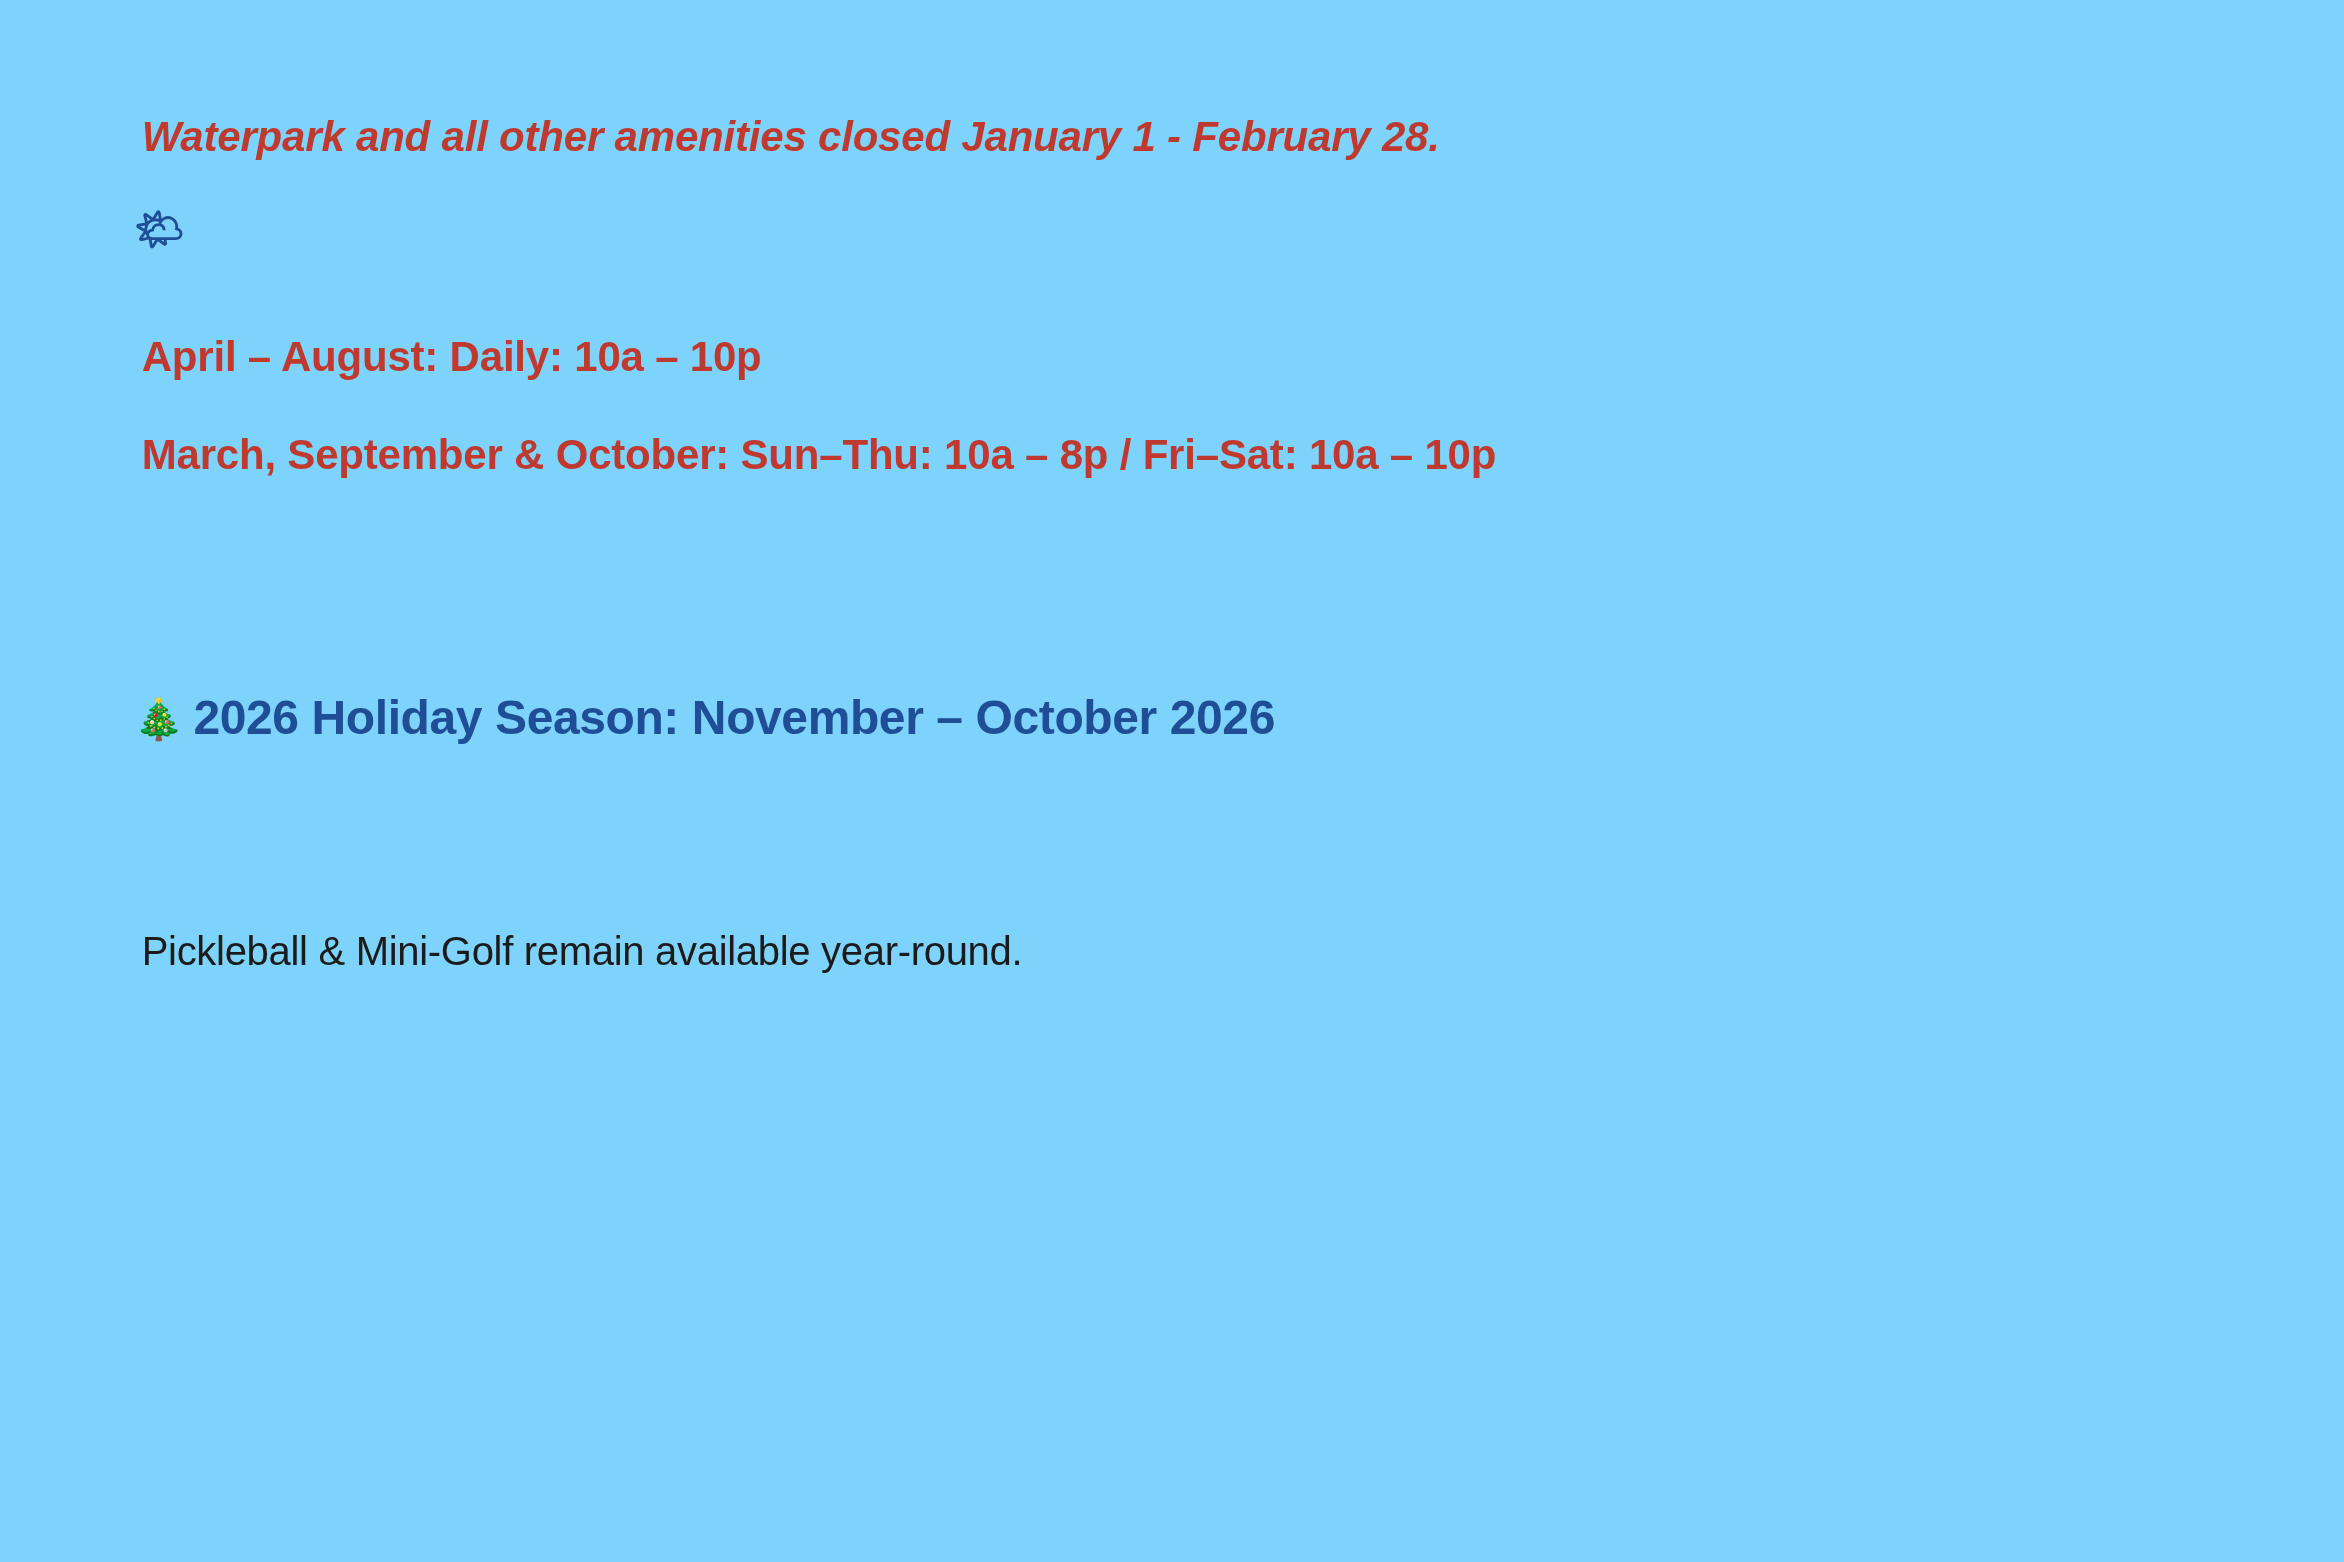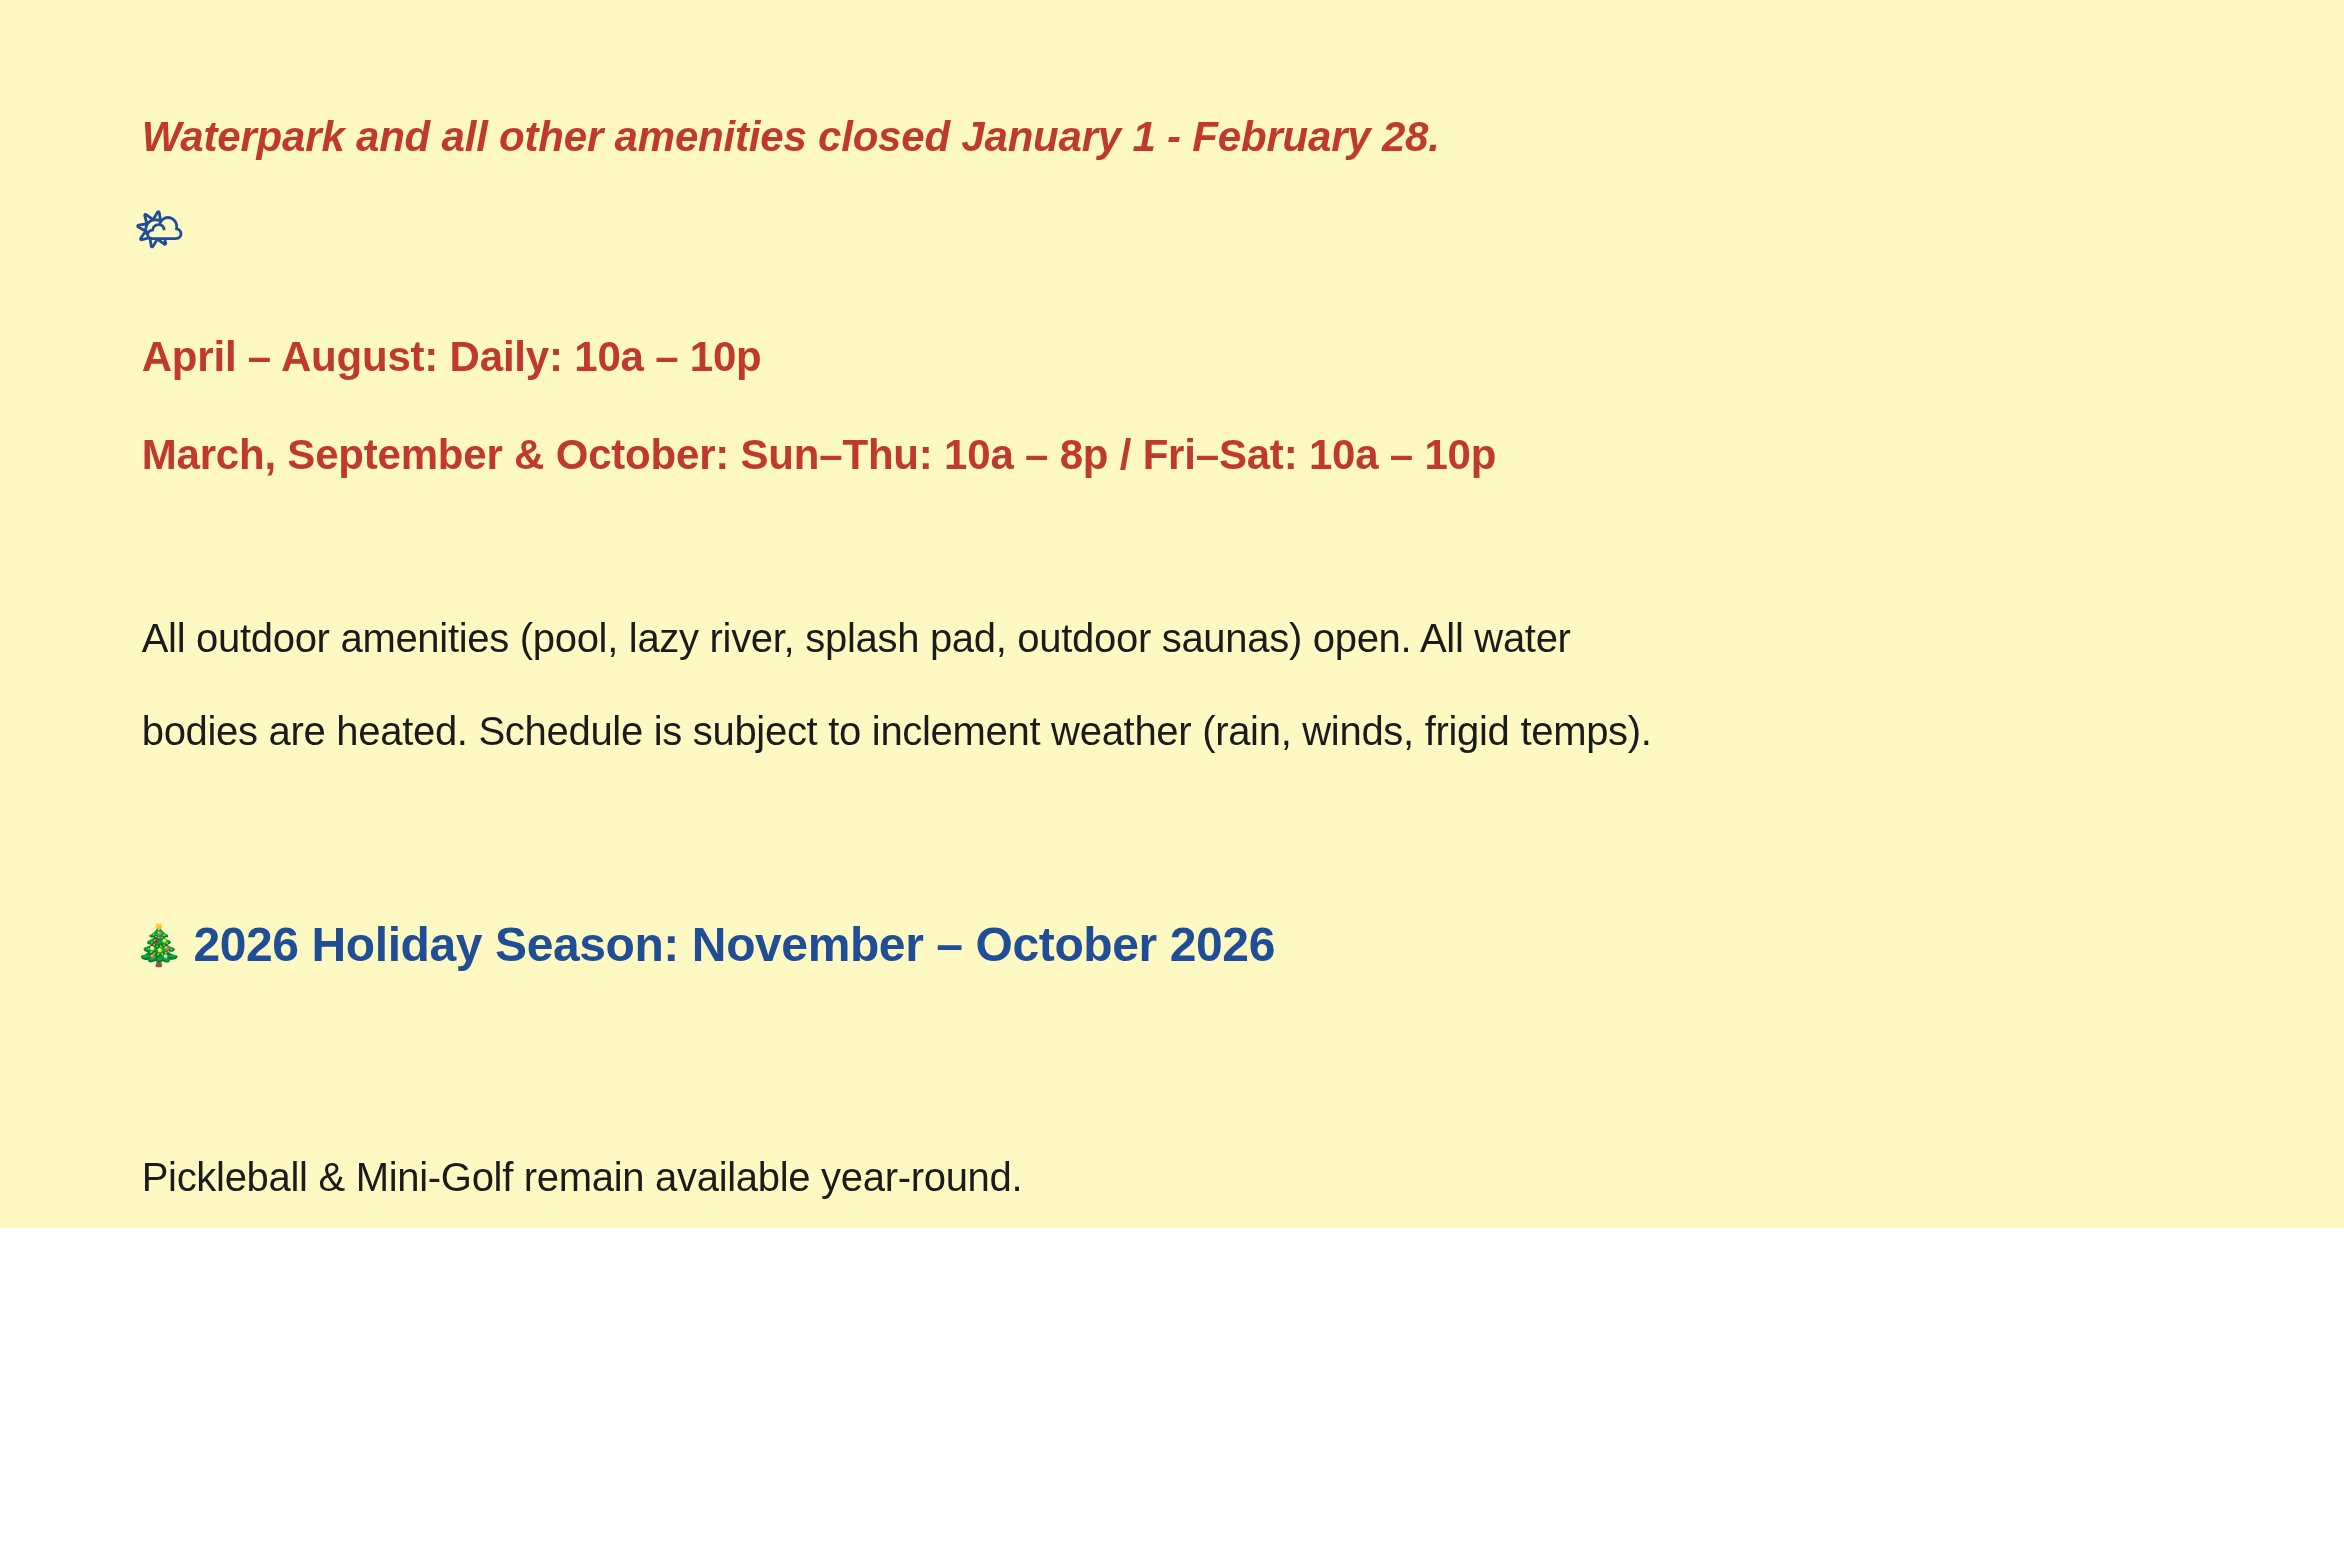--- a/index.html
+++ b/index.html
@@ -10,22 +10,22 @@
   body {
     width: 2344px;
     height: 1562px;
     font-family: "Liberation Sans", sans-serif;
     -webkit-font-smoothing: antialiased;
   }
 
   .page {
     position: relative;
     width: 2344px;
-    height: 1228px;
-    background: #fef9c3;
+    height: 1562px;
+    background: #7dd3fc;
     overflow: hidden;
   }
 
   .content {
     position: absolute;
     left: 134px;
     top: 113px;
     width: 2094px;
   }
 
@@ -109,24 +109,20 @@
 
     <div class="gap-peak-to-sched"></div>
 
     <div>
       <p class="schedule-line">April – August: Daily: 10a – 10p</p>
       <p class="schedule-line">March, September &amp; October: Sun–Thu: 10a – 8p / Fri–Sat: 10a – 10p</p>
     </div>
 
     <div class="gap-sched-to-body"></div>
 
-    <div>
-      <p class="body-line">All outdoor amenities (pool, lazy river, splash pad, outdoor saunas) open. All water</p>
-      <p class="body-line">bodies are heated. Schedule is subject to inclement weather (rain, winds, frigid temps).</p>
-    </div>
 
     <div class="gap-body-to-holiday"></div>
 
     <div class="section-heading">
       <span class="heading-icon">🎄</span>
       <span class="heading-text">2026 Holiday Season: November – October 2026</span>
     </div>
 
     <div class="gap-holiday-to-sched"></div>
 

